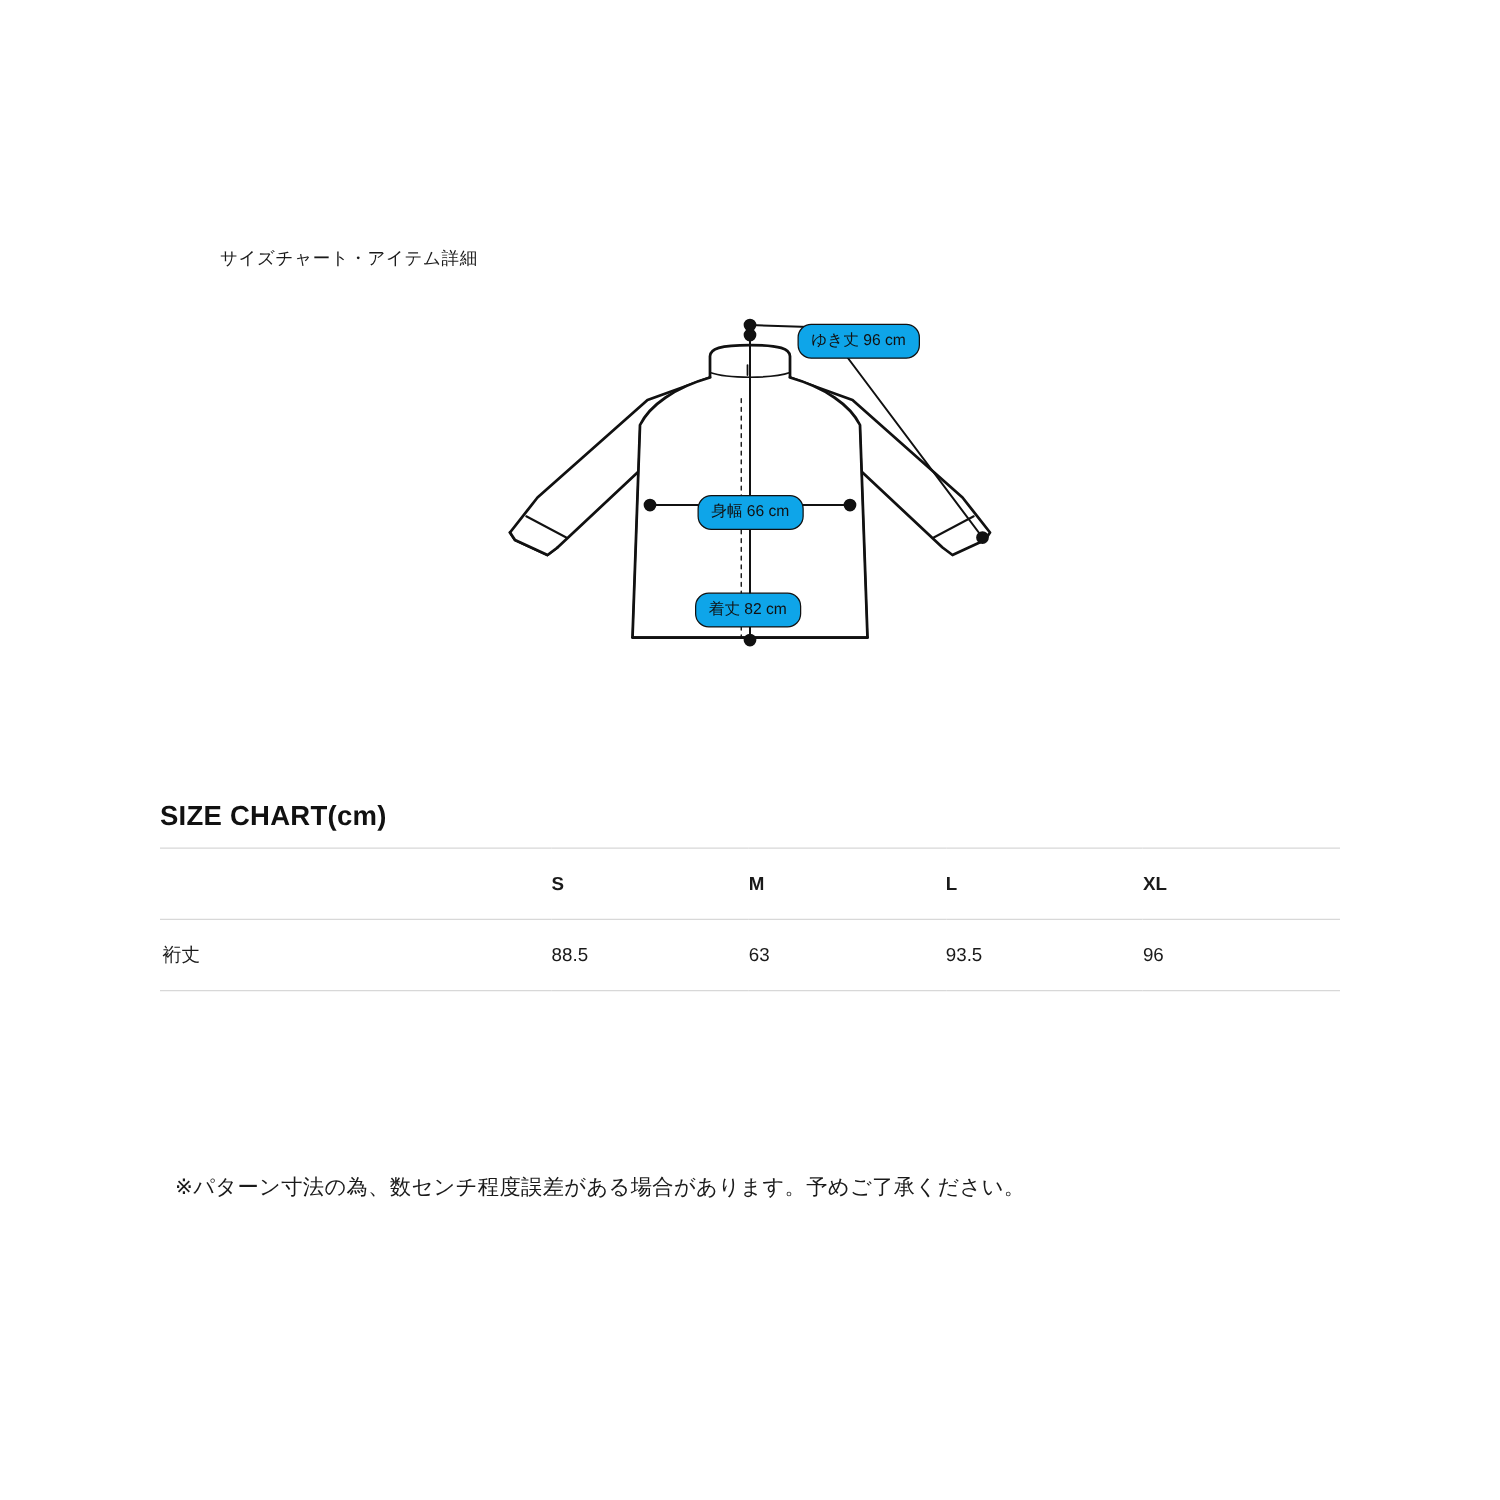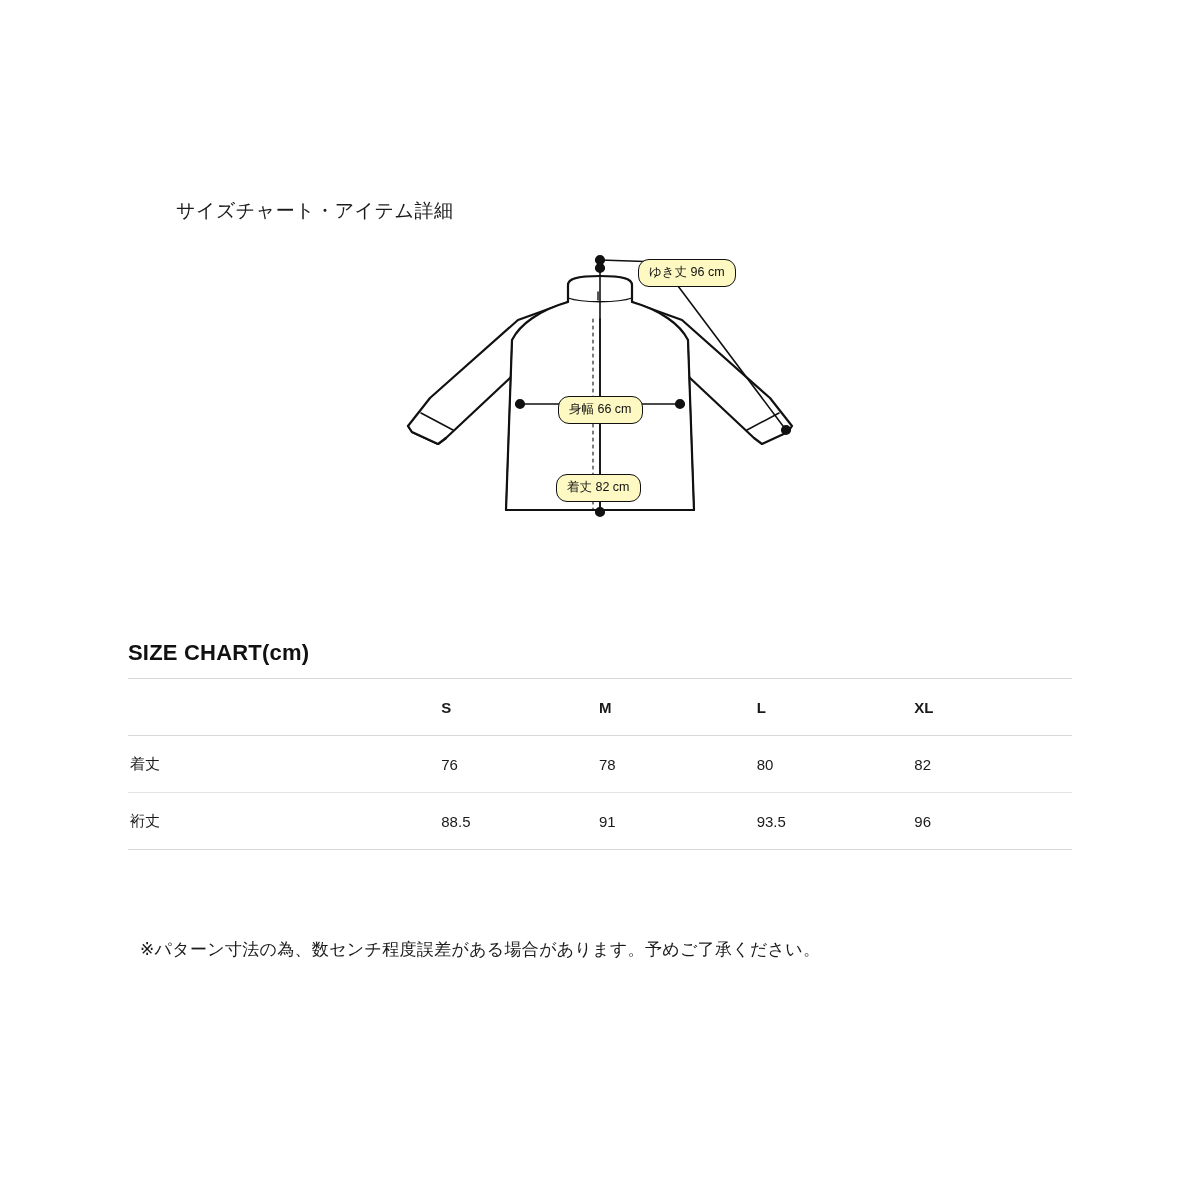--- a/index.html
+++ b/index.html
@@ -21,41 +21,41 @@
     left: 0; top: 0;
     width: 1200px;
     height: 1200px;
   }
 
   
   .section-title {
     position: absolute;
     left: 176px;
     top: 198px;
-    font-size: 19px;
+    font-size: 14px;
     letter-spacing: 0.5px;
     color: #1a1a1a;
     font-weight: 400;
   }
 
   
   .illustration {
     position: absolute;
     left: 390px;
     top: 240px;
     width: 430px;
     height: 300px;
   }
   .illustration svg {
     display: block;
   }
 
   .callout {
     position: absolute;
-    background: #fef9c3;
+    background: #0ea5e9;
     border: 1px solid #111111;
     border-radius: 11px;
     font-size: 12.5px;
     line-height: 1;
     padding: 6px 10px 7px 10px;
     white-space: nowrap;
     color: #111111;
   }
   .callout-yuki { left: 638px; top: 259px; }
   .callout-mihaba { left: 558px; top: 396px; }
@@ -178,30 +178,23 @@
       <tr>
         <th class="col-label"></th>
         <th class="col-size">S</th>
         <th class="col-size">M</th>
         <th class="col-size">L</th>
         <th class="col-size">XL</th>
       </tr>
     </thead>
     <tbody>
       <tr>
-        <td class="col-label row-label">着丈</td>
-        <td class="col-size cell-value">76</td>
-        <td class="col-size cell-value">78</td>
-        <td class="col-size cell-value">80</td>
-        <td class="col-size cell-value">82</td>
-      </tr>
-      <tr>
         <td class="col-label row-label">裄丈</td>
         <td class="col-size cell-value">88.5</td>
-        <td class="col-size cell-value">91</td>
+        <td class="col-size cell-value">63</td>
         <td class="col-size cell-value">93.5</td>
         <td class="col-size cell-value">96</td>
       </tr>
     </tbody>
   </table>
 
   <div class="note">※パターン寸法の為、数センチ程度誤差がある場合があります。予めご了承ください。</div>
 
 </div>
 

